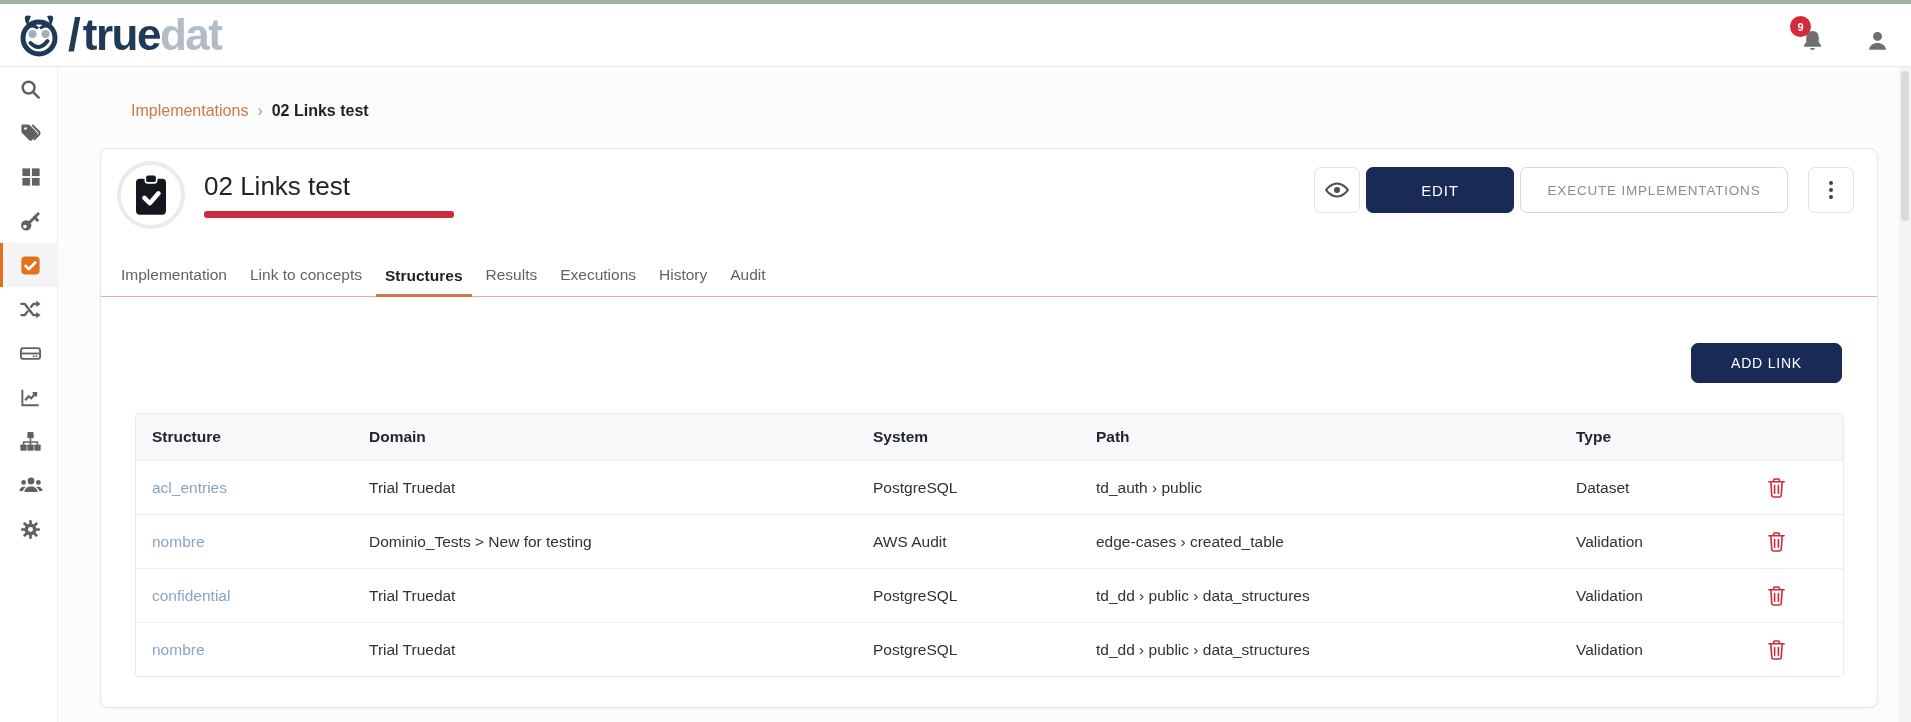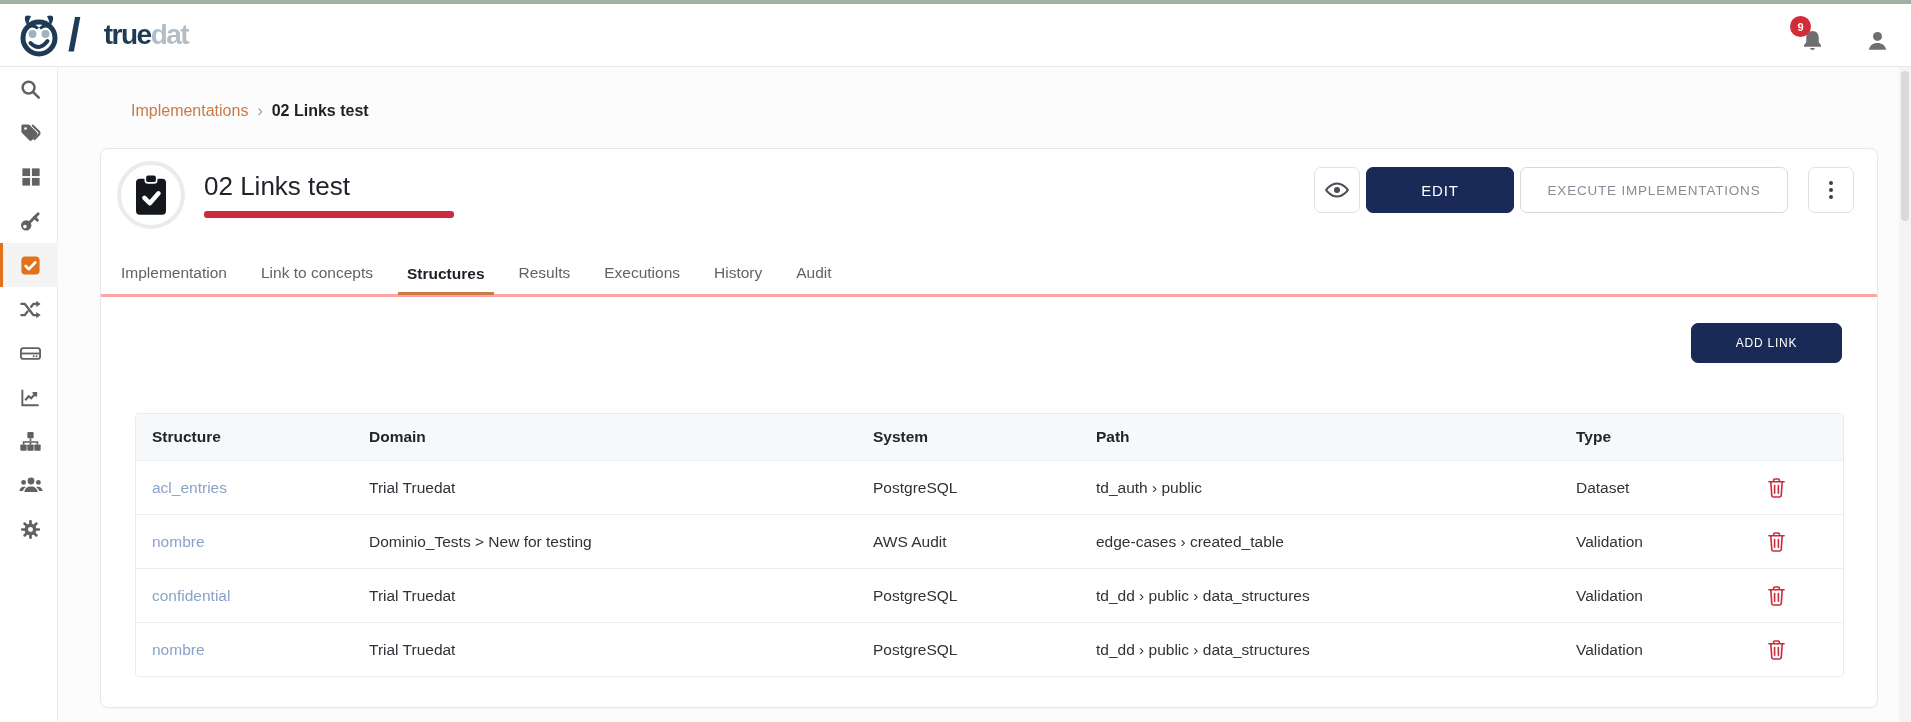--- a/index.html
+++ b/index.html
@@ -6,21 +6,21 @@
   html,body { width:1911px; height:722px; overflow:hidden; background:#fff;
               font-family:"Liberation Sans","DejaVu Sans",sans-serif; }
   #app { position:relative; width:1911px; height:722px; background:#fcfcfc; }
 
   
   .top-stripe { position:absolute; left:0; top:0; width:1911px; height:4px; background:#a3b1a3; }
   .topbar { position:absolute; left:0; top:4px; width:1911px; height:63px; background:#fff;
             border-bottom:1px solid #e8e8e8; z-index:5; }
   .logo { position:absolute; left:14px; top:6px; display:flex; align-items:center; cursor:pointer; }
   .logo .slash { font-size:46px; font-weight:bold; color:#1f3a56; margin:0 2px 0 4px; line-height:48px; }
-  .logo .word { font-size:28px; font-weight:bold; letter-spacing:-1.5px; line-height:48px;margin-left:21px; }
+  .logo .word { font-size:44px; font-weight:bold; letter-spacing:-1.5px; line-height:48px; }
   .logo .word .t1 { color:#1f3a56; }
   .logo .word .t2 { color:#b2bdc6; }
   .bell-wrap { position:absolute; left:1796px; top:12px; width:40px; height:44px; cursor:pointer; }
   .badge { position:absolute; left:-6px; top:0; min-width:21px; height:21px; border-radius:50%;
            background:#d22b39; color:#fff; font-size:11px; font-weight:bold;
            display:flex; align-items:center; justify-content:center; z-index:2; }
   .bell-ic { position:absolute; left:4px; top:12px; }
   .user-ic { position:absolute; left:1865px; top:24px; cursor:pointer; }
 
   
@@ -48,26 +48,26 @@
   .btn { border-radius:7px; font-weight:normal; display:flex; align-items:center; justify-content:center;
          cursor:pointer; letter-spacing:.8px; }
   .btn-icon { width:46px; height:46px; background:#fff; border:1px solid #dfe1e5; }
   .btn-primary { height:46px; background:#192a56; color:#fff; border:1px solid #192a56; font-size:15px; }
   .btn-edit { width:148px; }
   .btn-outline { width:268px; height:46px; background:#fff; border:1px solid #d9d9d9; color:#878d95; font-size:13.5px; }
   .btn-dots { margin-left:14px; flex-direction:column; gap:3px; }
   .btn-dots i { width:4px; height:4px; border-radius:50%; background:#3c4043; }
 
   .tabs-row { position:absolute; left:0; right:0; top:110px; height:38px; display:flex; align-items:flex-end;
-              gap:16px; padding-left:11px; border-bottom:3px solid #fca5a5; }
+              gap:5px; padding-left:11px; border-bottom:1px solid #fca5a5; }
   .tab { font-size:15.5px; color:#5f6368; padding:0 9px 12px; cursor:pointer; white-space:nowrap; }
   .tab.active { color:#1d2127; font-weight:bold; padding-bottom:9px; border-bottom:3px solid #cd7b45; margin-bottom:-1px; }
 
   .add-link-wrap { position:absolute; right:35px; top:174px; }
-  .btn-addlink { width:151px; height:40px; font-size:12px; }
+  .btn-addlink { width:151px; height:40px; font-size:14px;margin-top:20px; }
 
   
   .tbl { position:absolute; left:34px; top:264px; width:1709px; border:1px solid #e8eaed; border-radius:4px;
          overflow:hidden; background:#fff; }
   .tr { display:grid; grid-template-columns:217px 504px 223px 480px 182px 1fr; align-items:center; }
   .tr.head { background:#f7f8fa; height:46px; }
   .tr.body { height:54px; border-top:1px solid #ebedf0; background:#fff; }
   .th { font-size:15.5px; font-weight:bold; color:#22262c; padding-left:16px; }
   .td { font-size:15.5px; color:#2f3237; padding-left:16px; white-space:nowrap; overflow:hidden; }
   .td.link { color:#8aa2c8; cursor:pointer; }

